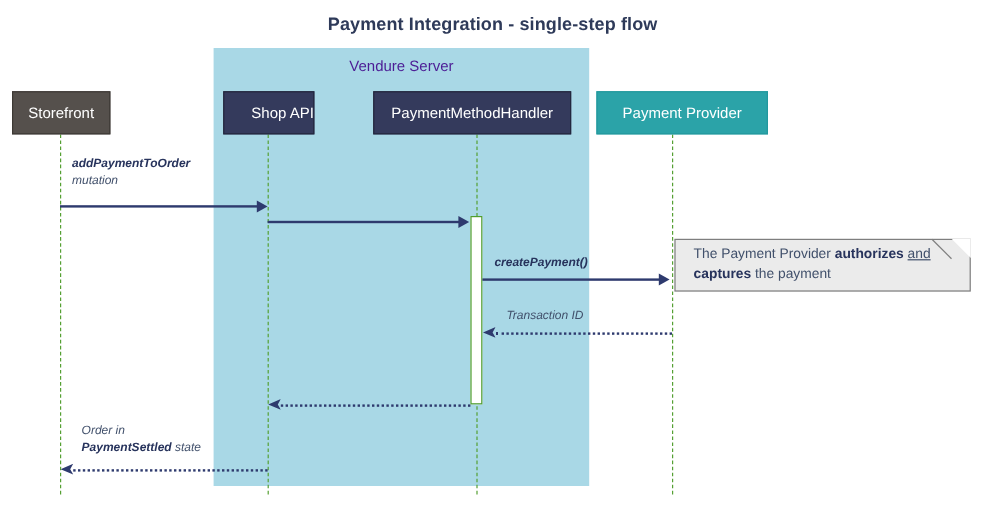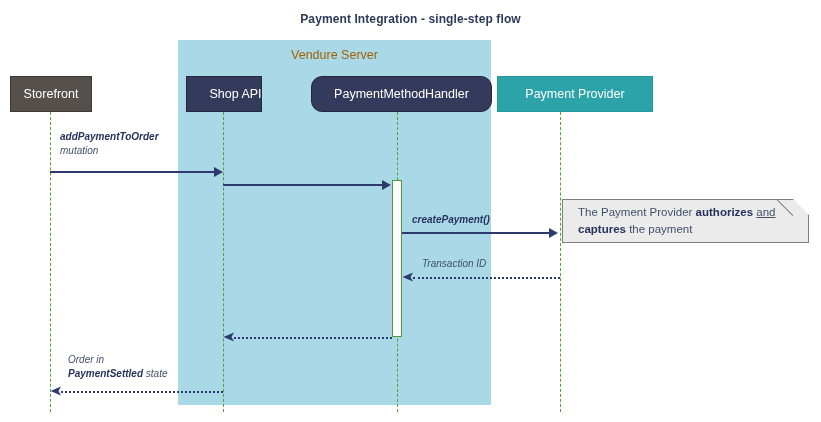--- a/index.html
+++ b/index.html
@@ -21,38 +21,38 @@
     width: 821px;
     height: 422px;
   }
   .abs { position: absolute; }
 
   
   .title {
     left: 0; top: 12px;
     width: 821px;
     text-align: center;
-    font-size: 12px;
+    font-size: 15px;
     font-weight: bold;
     color: #2e3a59;
     letter-spacing: 0.1px;
   }
 
   
   .group-box {
     left: 178px; top: 40px;
     width: 313px; height: 365px;
     background: #a9d8e6;
   }
   .group-label {
     left: 178px; top: 48px;
     width: 313px;
     text-align: center;
     font-size: 12.5px;
-    color: #a16207;
+    color: #4c1d95;
   }
 
   
   .participant {
     height: 36px;
     box-sizing: border-box;
     display: flex;
     align-items: center;
     justify-content: center;
     color: #ffffff;
@@ -66,27 +66,26 @@
     border-color: #3d3935;
     text-align: right;
   }
   .p-shopapi {
     left: 186px; top: 76px; width: 76px;
     background: #343a5c;
     border-color: #23273e;
     padding-left: 23px;
   }
   .p-pmh {
-    left: 311px; top: 76px; width: 181px;
+    left: 311px; top: 76px; width: 165px;
     background: #343a5c;
     border-color: #23273e;
-    border-radius: 11px;
   }
   .p-provider {
-    left: 497px; top: 76px; width: 156px;
+    left: 497px; top: 76px; width: 143px;
     background: #2ba3a8;
     border-color: #23989d;
   }
 
   
   .lifeline {
     width: 0;
     top: 112px;
     height: 300px;
     border-left: 1px dashed #55a033;

